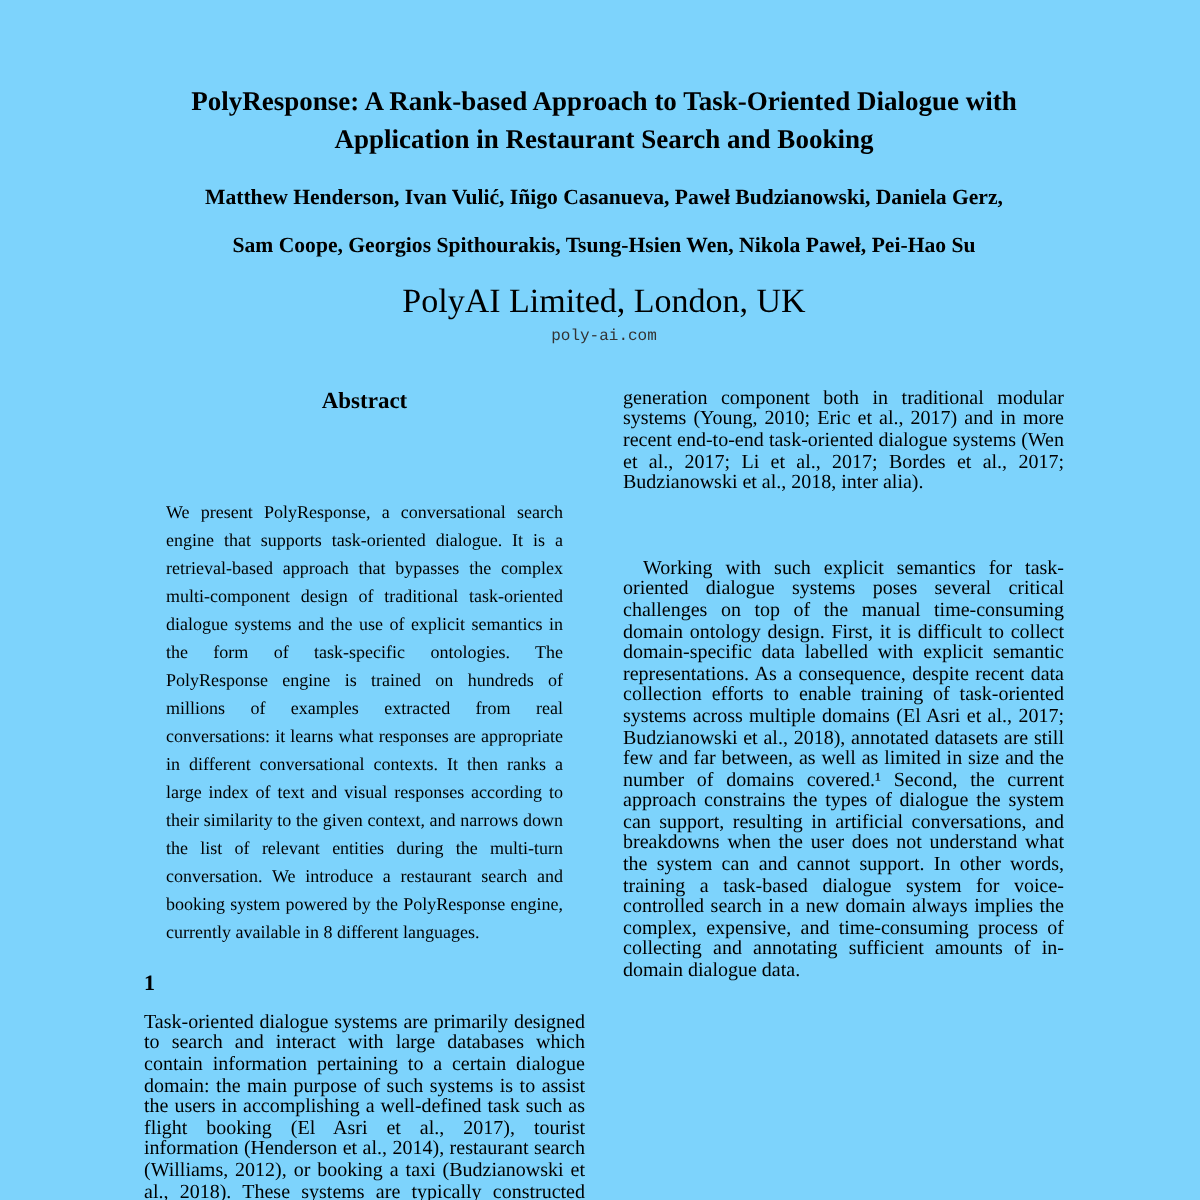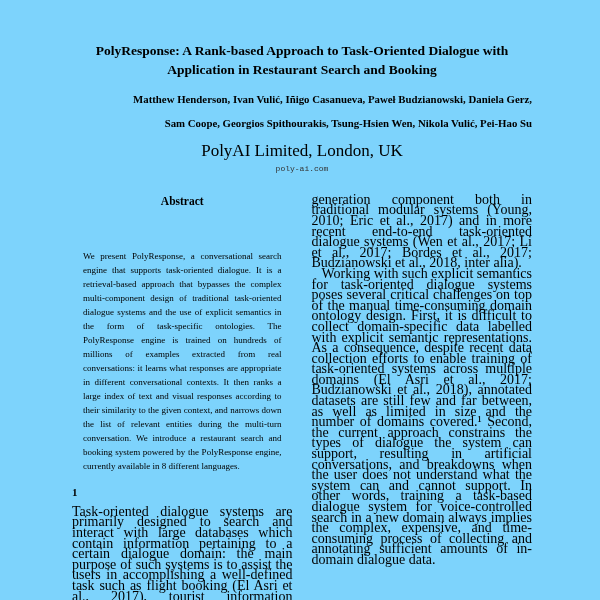--- a/index.html
+++ b/index.html
@@ -16,21 +16,21 @@
     overflow: hidden;
     background: #7dd3fc;
   }
   .title {
     font-size: 13.5px;
     font-weight: bold;
     text-align: center;
     line-height: 1.4;
     margin: 0 6px 13px 6px;
   }
-  .authors-block { text-align: right; }
+  .authors-block { text-align: center; }
   .author-line {
     font-size: 10.8px;
     font-weight: bold;
     white-space: nowrap;
     margin-bottom: 12px;
   }
   .affiliation {
     text-align: center;
     font-size: 17px;
     margin-top: 12px;
@@ -64,36 +64,36 @@
   }
   .section-heading {
     font-size: 11px;
     font-weight: bold;
     margin-top: 13px;
     margin-bottom: 9px;
     display: flex;
   }
   .section-number { margin-right: 12px; }
   .body-text {
-    font-size: 14px;
+    font-size: 10px;
     line-height: 10.6px;
     text-align: justify;
   }
-  .indent { text-indent: 10px; }
+  .indent { text-indent: 10px; margin-top: 32px; }
 </style>
 </head>
 <body>
 
 <div class="page">
 
   <h1 class="title">PolyResponse: A Rank-based Approach to Task-Oriented Dialogue with Application in Restaurant Search and Booking</h1>
 
   <div class="authors-block">
     <div class="author-line">Matthew Henderson, Ivan Vulić, Iñigo Casanueva, Paweł Budzianowski, Daniela Gerz,</div>
-    <div class="author-line">Sam Coope, Georgios Spithourakis, Tsung-Hsien Wen, Nikola Vulić, Pei-Hao Su</div>
+    <div class="author-line">Sam Coope, Georgios Spithourakis, Tsung-Hsien Wen, Nikola Paweł, Pei-Hao Su</div>
   </div>
 
   <div class="affiliation">PolyAI Limited, London, UK</div>
 
   <div class="website">poly-ai.com</div>
 
   <div class="columns">
 
     <div class="col">
       <h2 class="abstract-heading">Abstract</h2>

